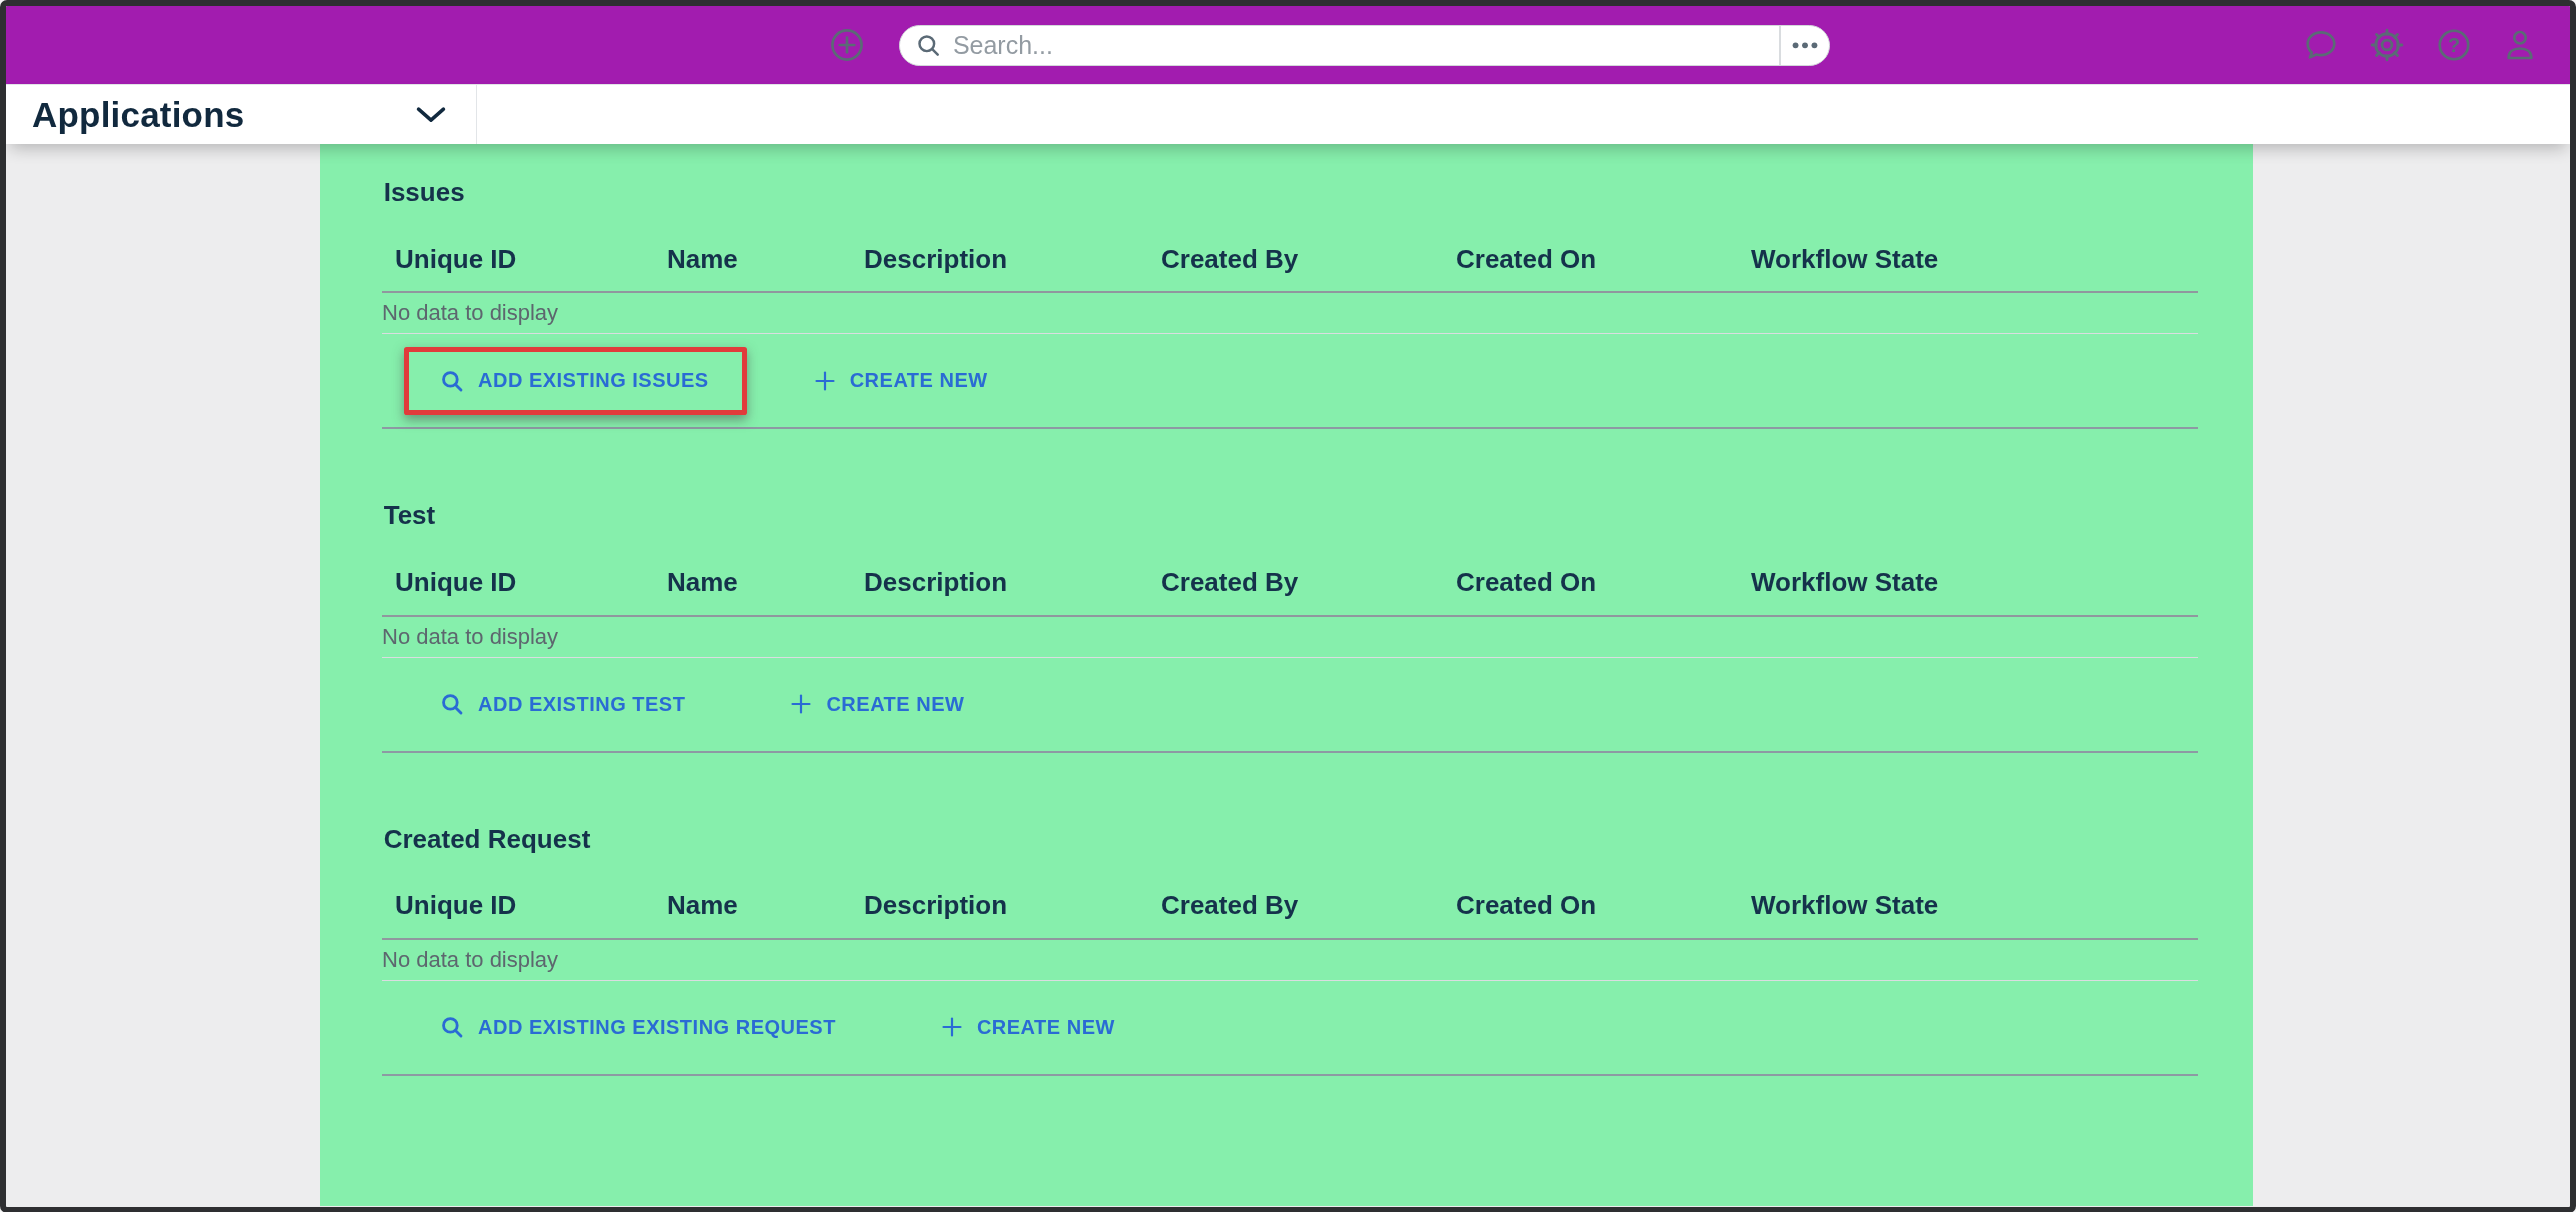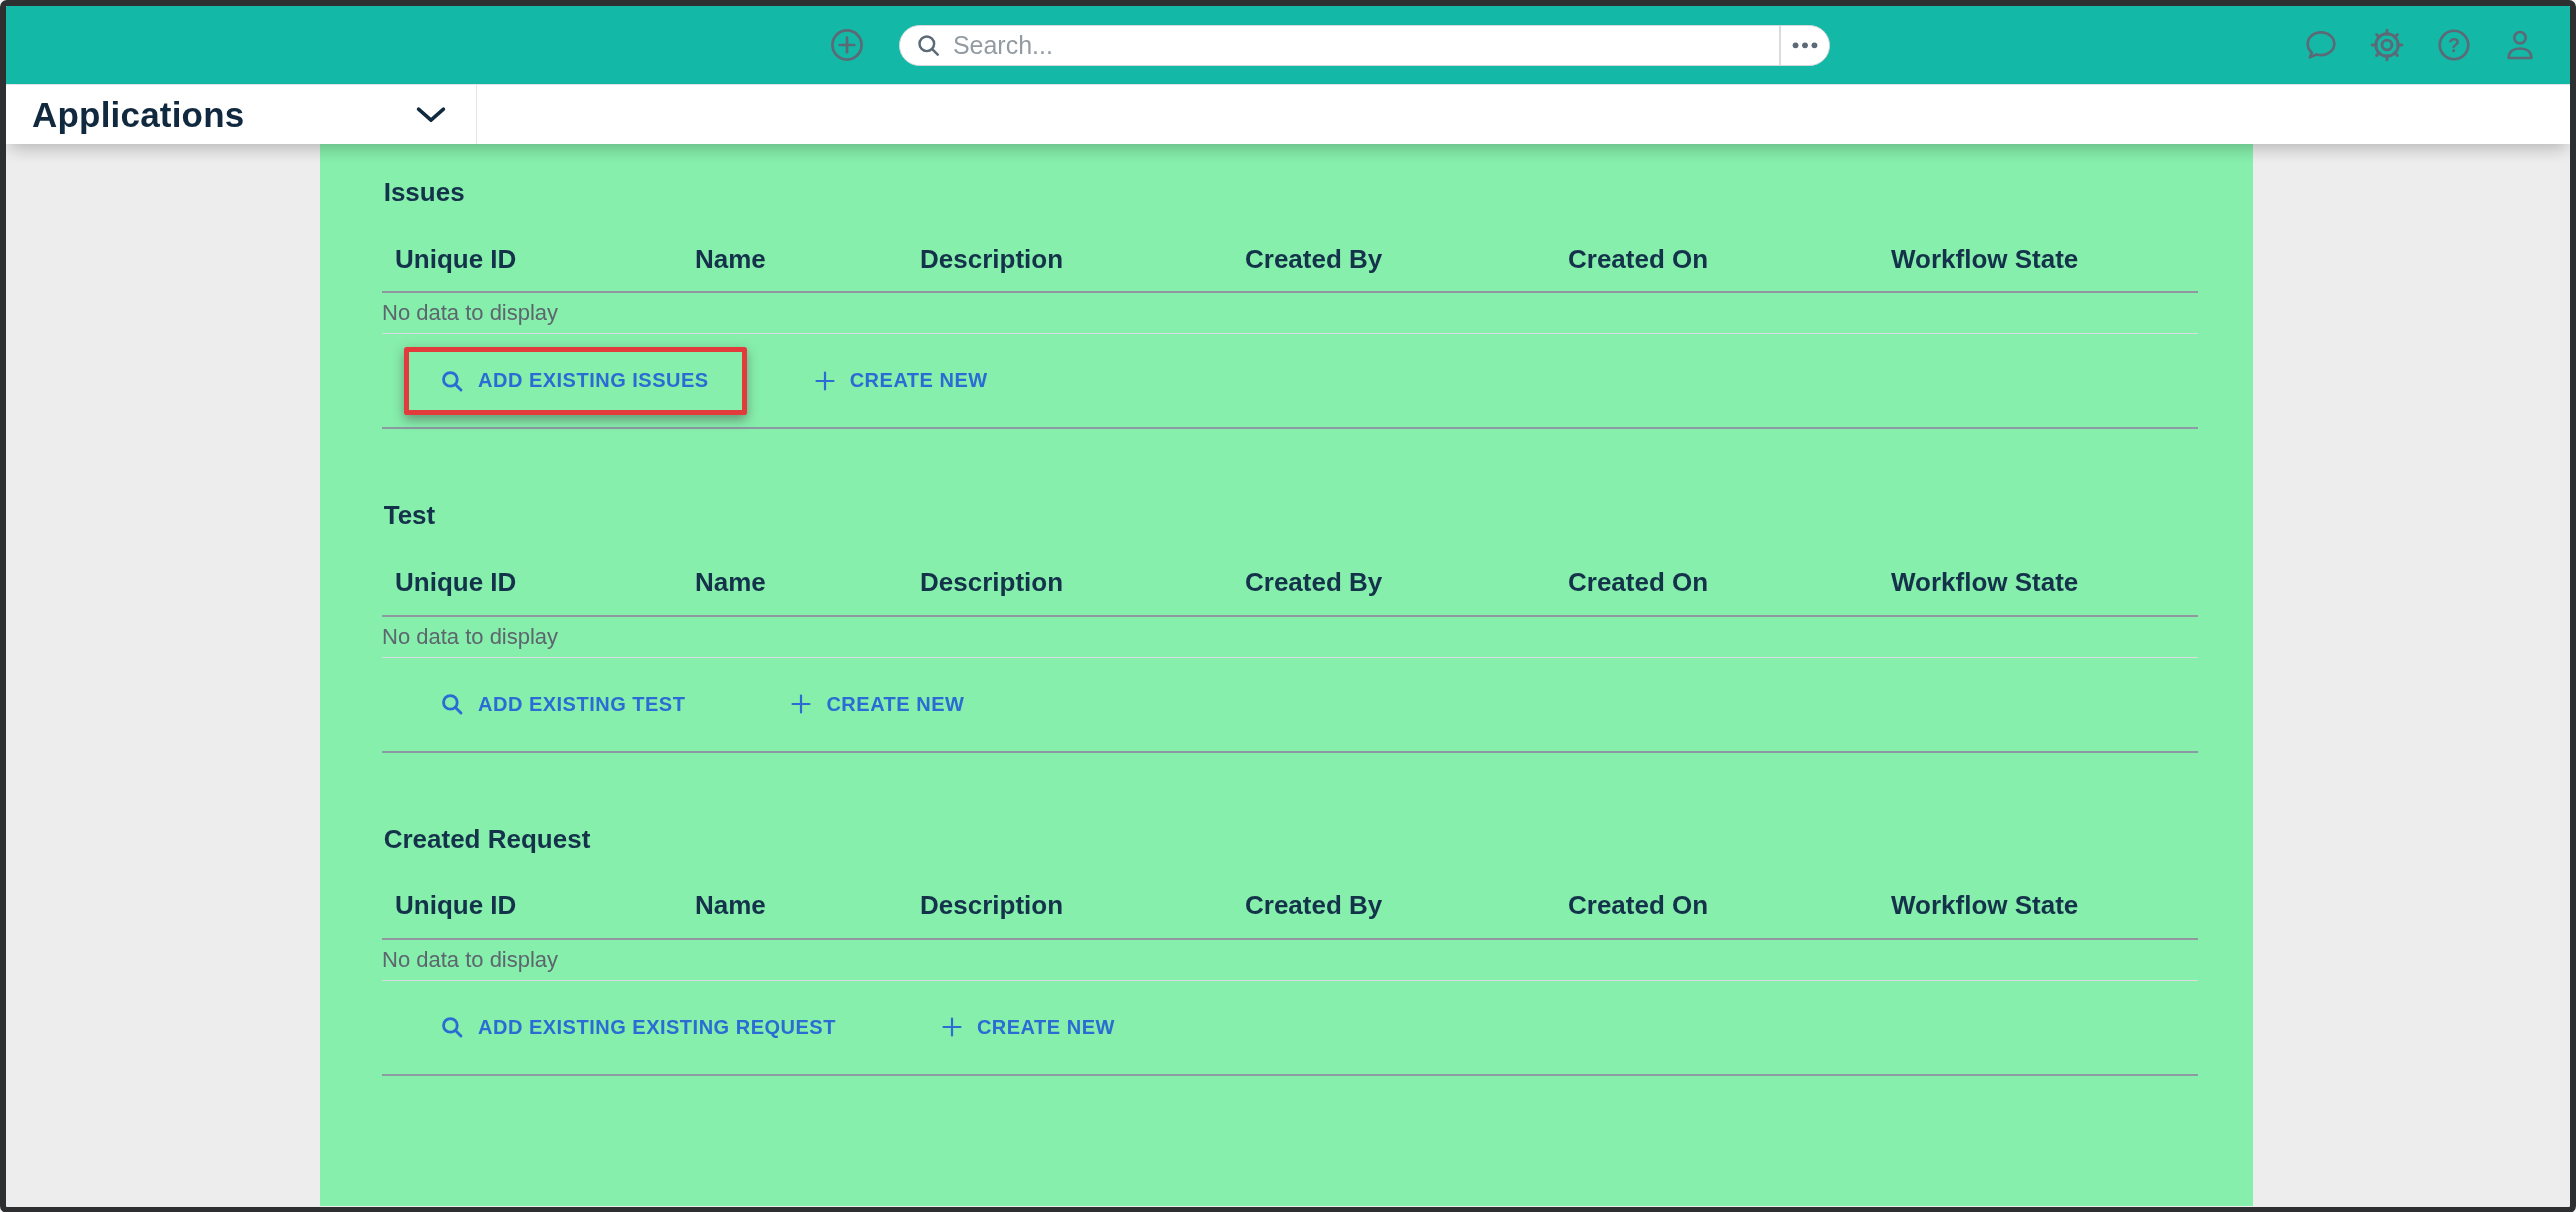--- a/index.html
+++ b/index.html
@@ -17,21 +17,21 @@
     --blue:#2a6bd4;
     --red:#e13b3b;
     --muted:#5d666e;
     --slate:#5b6a76;
   }
 
   
   .topbar {
     position:relative;
     height:79px;
-    background:#14b8a6;
+    background:#a21caf;
     border-bottom:1.7px solid #e4e7ea;
   }
   .topbar-center {
     position:absolute; left:822px; top:0; height:100%;
     display:flex; align-items:center; gap:33px;
   }
   .icon-btn { background:none; border:none; padding:0; cursor:pointer; display:flex; align-items:center; }
   .search-pill {
     display:flex; align-items:center;
     width:931px; height:41px;
@@ -85,21 +85,20 @@
   .sec-title {
     margin:0; padding:0 0 17.3px 1.7px;
     font-size:26px; line-height:35px; font-weight:700; color:var(--navy);
   }
   .tbl-head {
     display:grid;
     grid-template-columns:272px 197px 297px 295px 295px 1fr;
     padding-left:13px;
     height:66px; align-items:center;
     border-bottom:2.6px solid #90979e;
-    gap:28px;
   }
   .tbl-head span { font-size:26px; font-weight:700; color:var(--navy); }
   .tbl-nodata {
     height:41px; display:flex; align-items:center;
     border-bottom:1.7px solid #dadde0;
     font-size:22px; color:var(--muted);
   }
   .tbl-actions {
     height:95px; display:flex; align-items:center;
     border-bottom:2.6px solid #8d99a3;

